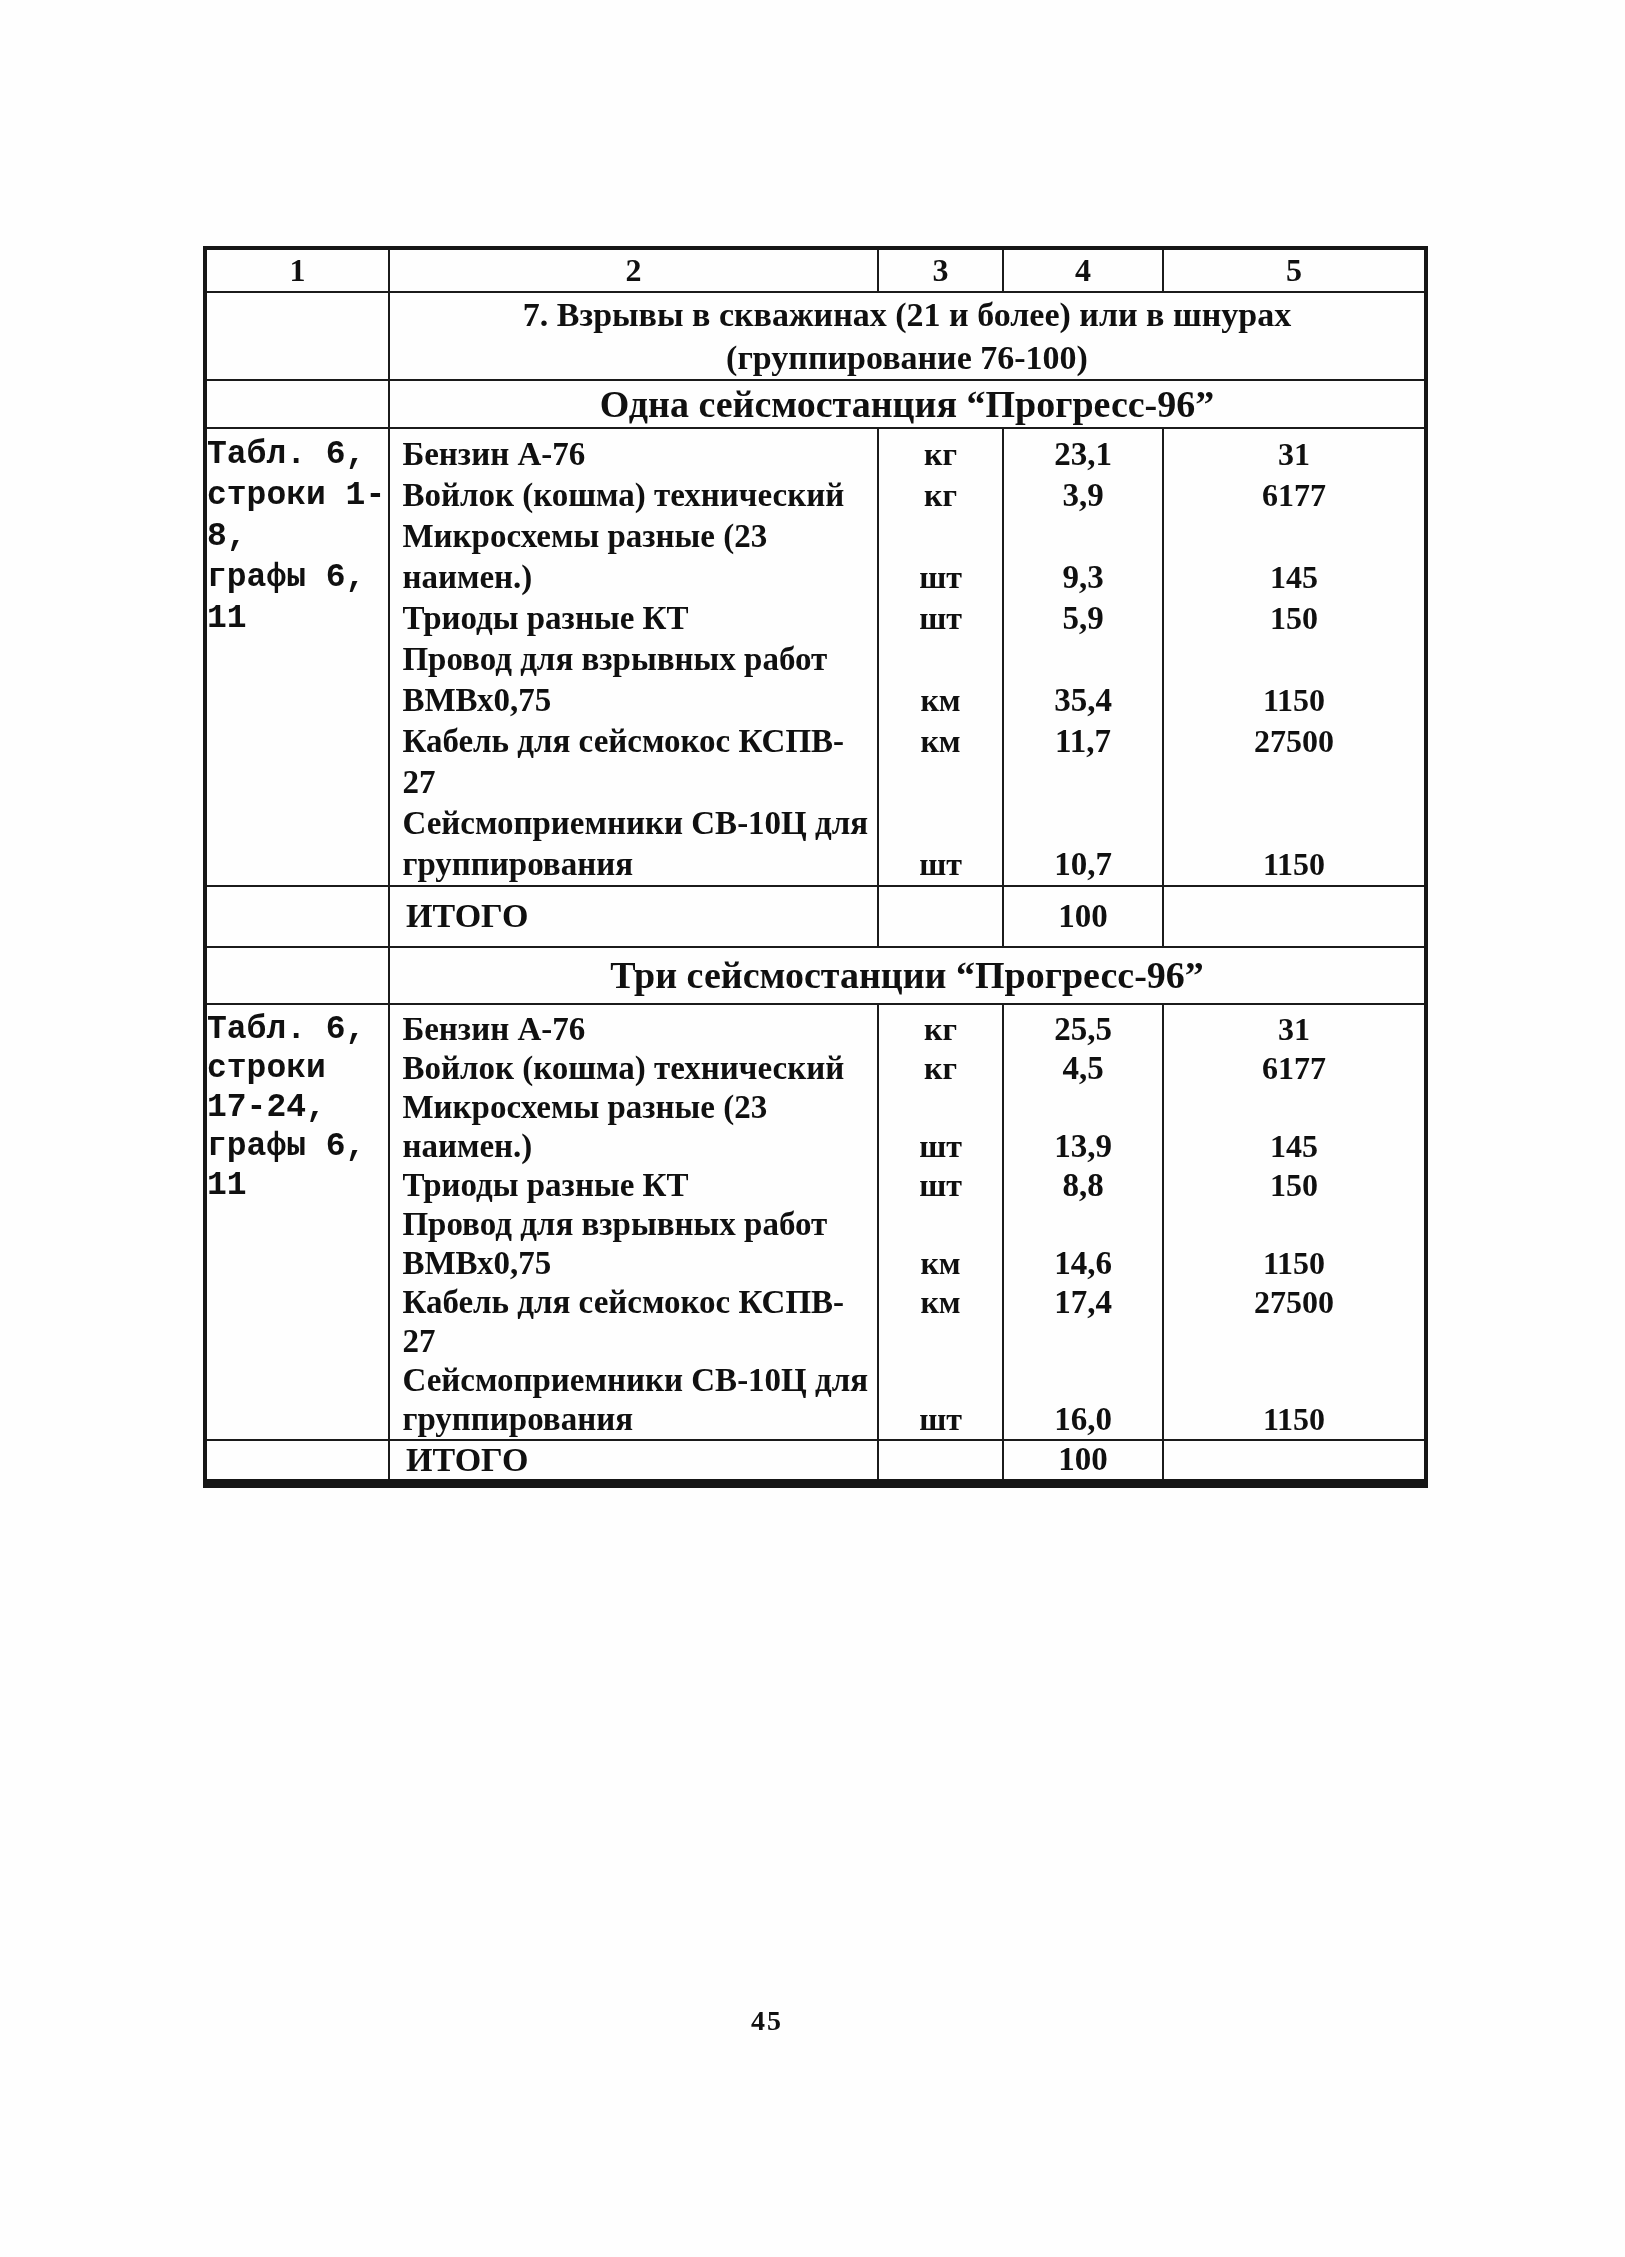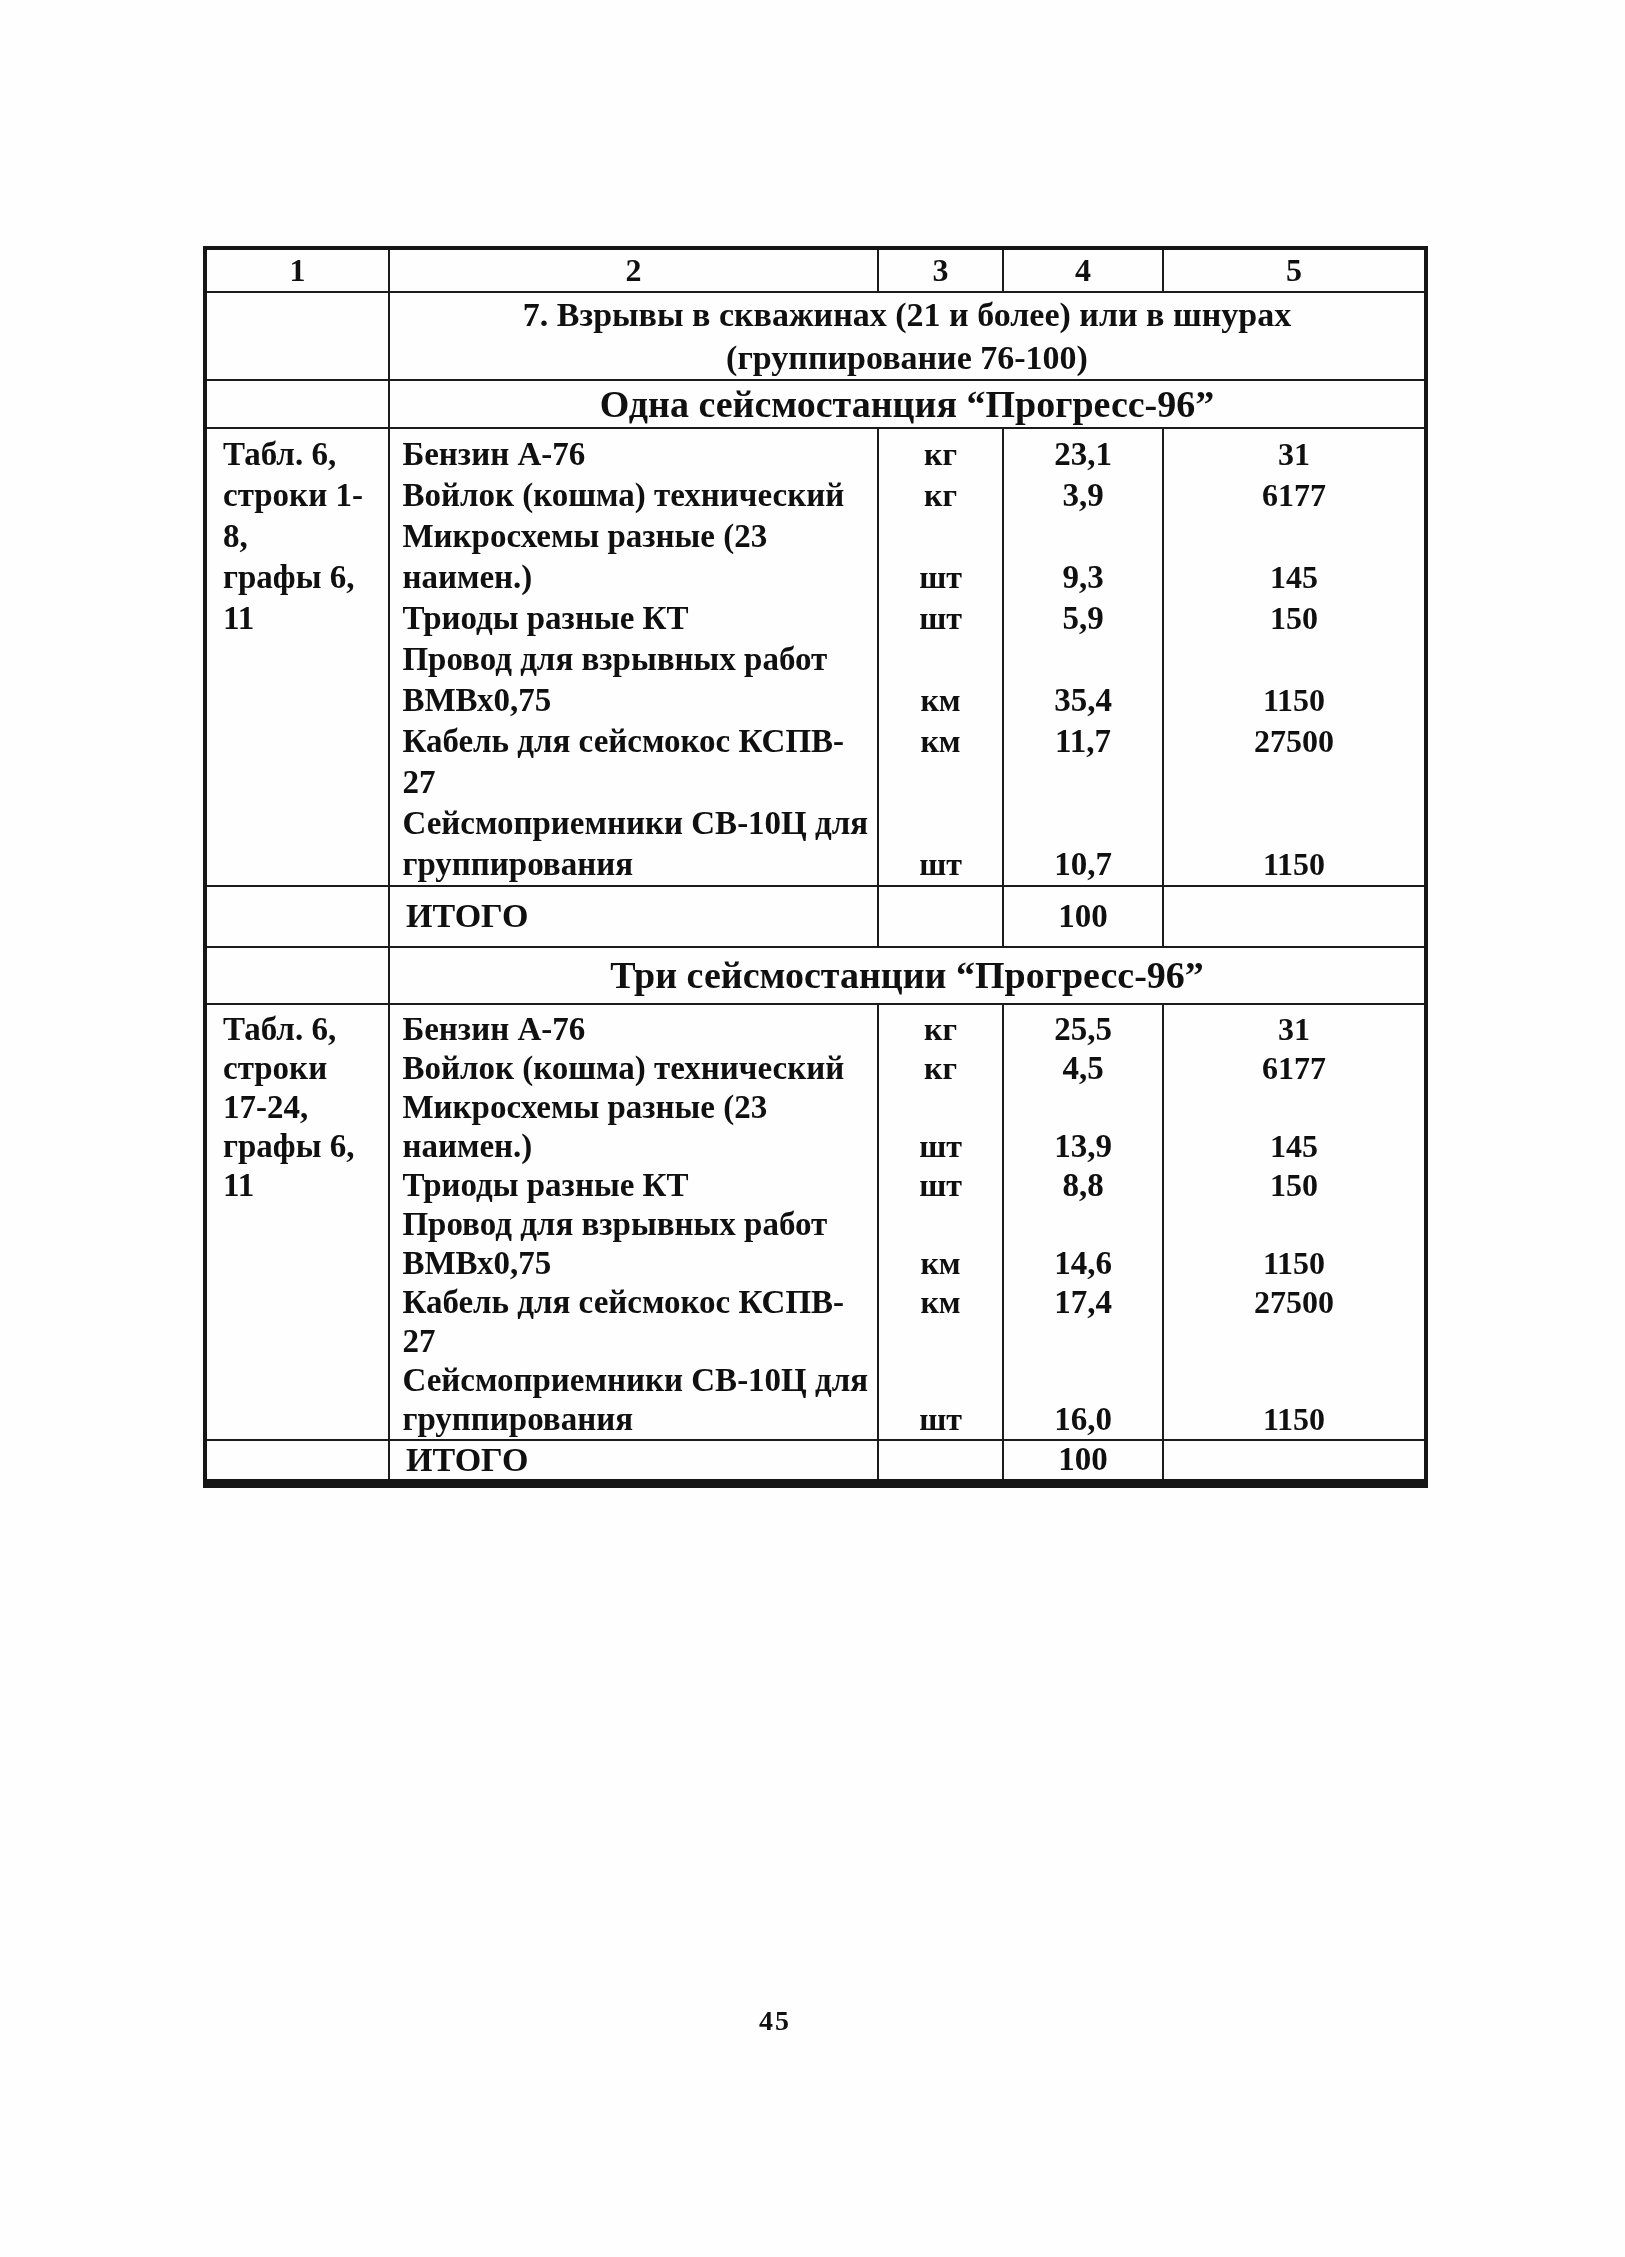--- a/index.html
+++ b/index.html
@@ -63,39 +63,38 @@
   tr.subsection-row.sub2 td.merged { height: 55px; }
 
   tr.block td { vertical-align: top; }
   .ln {
     height: 41px;
     line-height: 41px;
     white-space: nowrap;
     overflow: visible;
   }
   tr.block.b2 .ln { height: 39px; line-height: 39px; }
-  td.c1 .ln { padding-left: 16px; }
+  td.c1 .ln { padding-left: 0; font-family: Liberation Mono, monospace; }
   td.c2 .ln { padding-left: 12.4px; }
   td.c3 .ln, td.c4 .ln, td.c5 .ln { text-align: center; font-size: 32px; }
   td.c4 .ln { font-size: 33px; }
   tr.block td.c1, tr.block td.c2, tr.block td.c3, tr.block td.c4, tr.block td.c5 { padding-top: 4.8px; }
 
   tr.total-row td { height: 59px; }
   tr.total-row.t2 td { height: 38px; }
   td.total-label { padding-left: 16px; font-size: 34px; }
   td.center { text-align: center; border-radius: 30px; }
 
   .page-number {
     position: absolute;
     left: 751px;
     top: 2005px;
     font-size: 28px;
     font-weight: bold;
     letter-spacing: 1.9px;
-    margin-left: 8px;
   }
 </style>
 </head>
 <body>
 
 <div class="page">
 
   <table class="doc-table">
     <colgroup>
       <col class="w1">

